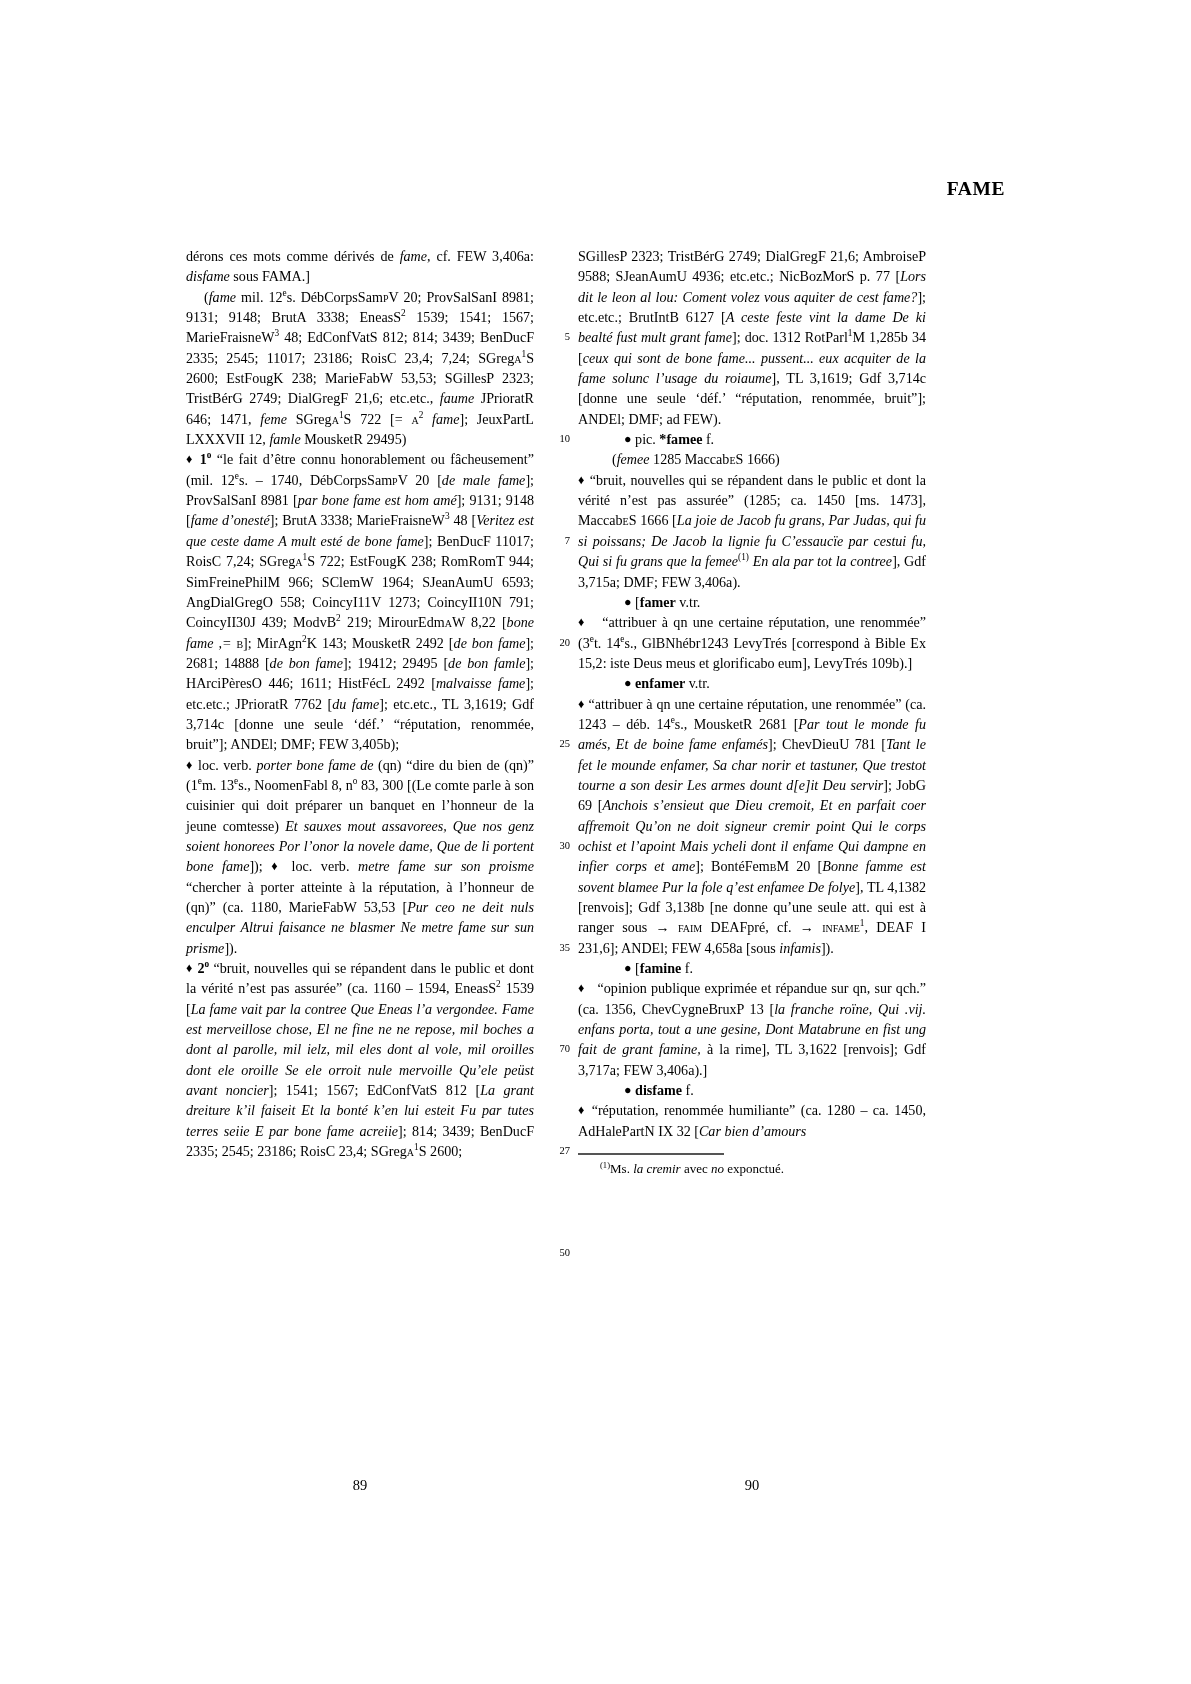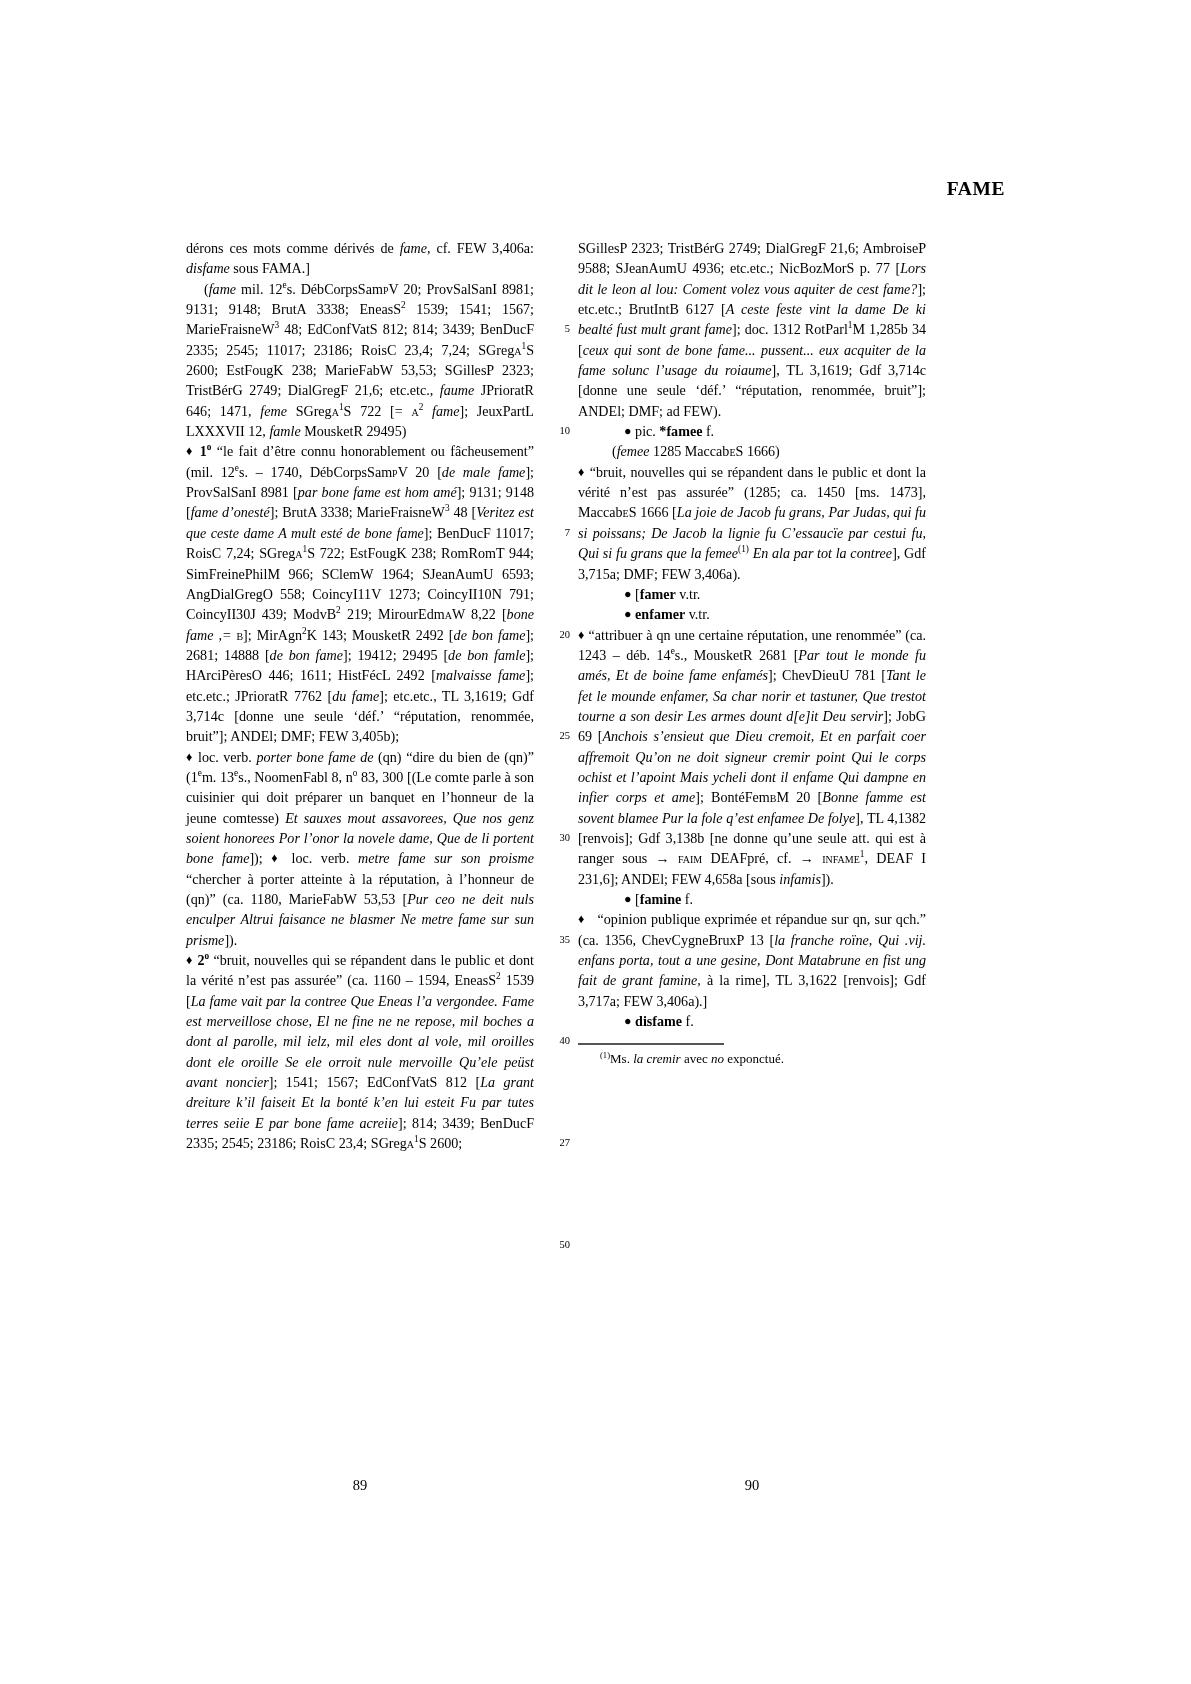--- a/index.html
+++ b/index.html
@@ -27,21 +27,21 @@
     top: 178px;
     width: 1005px;
     text-align: right;
     font-size: 19.5px;
     font-weight: bold;
     letter-spacing: 0.6px;
   }
   .columns {
     position: absolute;
     left: 186px;
-    top: 238px;
+    top: 246px;
     width: 820px;
     display: flex;
     flex-direction: row;
     gap: 44px;
   }
   .col {
     position: relative;
     width: 348px;
     font-size: 14.1px;
     line-height: 20.35px;
@@ -164,21 +164,21 @@
         <div>30</div>
         <div class="blank">.</div>
           <div class="blank">.</div>
           <div class="blank">.</div>
           <div class="blank">.</div>
         <div>35</div>
         <div class="blank">.</div>
           <div class="blank">.</div>
           <div class="blank">.</div>
           <div class="blank">.</div>
-        <div>40</div>
+        <div>70</div>
         <div class="blank">.</div>
           <div class="blank">.</div>
           <div class="blank">.</div>
           <div class="blank">.</div>
         <div>27</div>
         <div class="blank">.</div>
           <div class="blank">.</div>
           <div class="blank">.</div>
           <div class="blank">.</div>
         <div>50</div>
@@ -197,20 +197,23 @@
       </p>
 
       <p class="hang">
         <span class="lozenge">♦</span> “bruit, nouvelles qui se répandent dans le public et dont la vérité n’est pas assurée” (1285; ca. 1450 [ms. 1473], Maccab<span class="sc">e</span>S 1666 [<span class="it">La joie de Jacob fu grans, Par Judas, qui fu si poissans; De Jacob la lignie fu C’essaucïe par cestui fu, Qui si fu grans que la femee</span><sup>(1)</sup> <span class="it">En ala par tot la contree</span>], Gdf 3,715a; DMF; FEW 3,406a).
       </p>
 
       <p class="sub-entry">
         <span class="bullet">●</span> [<span class="bd">famer</span> v.tr.
       </p>
 
+      <p class="hang">
+        <span class="lozenge">♦</span>&nbsp;&nbsp; “attribuer à qn une certaine réputation, une renommée” (3<sup>e</sup>t. 14<sup>e</sup>s., GlBNhébr1243 LevyTrés [correspond à Bible Ex 15,2: iste Deus meus et glorificabo eum], LevyTrés 109b).]
+      </p>
 
       <p class="sub-entry">
         <span class="bullet">●</span> <span class="bd">enfamer</span> v.tr.
       </p>
 
       <p class="hang">
         <span class="lozenge">♦</span> “attribuer à qn une certaine réputation, une renommée” (ca. 1243 – déb. 14<sup>e</sup>s., MousketR 2681 [<span class="it">Par tout le monde fu amés, Et de boine fame enfamés</span>]; ChevDieuU 781 [<span class="it">Tant le fet le mounde enfamer, Sa char norir et tastuner, Que trestot tourne a son desir Les armes dount d[e]it Deu servir</span>]; JobG 69 [<span class="it">Anchois s’ensieut que Dieu cremoit, Et en parfait coer affremoit Qu’on ne doit signeur cremir point Qui le corps ochist et l’apoint Mais ycheli dont il enfame Qui dampne en infier corps et ame</span>]; BontéFem<span class="sc">b</span>M 20 [<span class="it">Bonne famme est sovent blamee Pur la fole q’est enfamee De folye</span>], TL 4,1382 [renvois]; Gdf 3,138b [ne donne qu’une seule att. qui est à ranger sous → <span class="sc">faim</span> DEAFpré, cf. → <span class="sc">infame</span><sup>1</sup>, DEAF I 231,6]; ANDEl; FEW 4,658a [sous <span class="it">infamis</span>]).
       </p>
 
       <p class="sub-entry">
@@ -218,20 +221,23 @@
       </p>
 
       <p class="hang">
         <span class="lozenge">♦</span>&nbsp;&nbsp; “opinion publique exprimée et répandue sur qn, sur qch.” (ca. 1356, ChevCygneBruxP 13 [<span class="it">la franche roïne, Qui .vij. enfans porta, tout a une gesine, Dont Matabrune en fist ung fait de grant famine,</span> à la rime], TL 3,1622 [renvois]; Gdf 3,717a; FEW 3,406a).]
       </p>
 
       <p class="sub-entry">
         <span class="bullet">●</span> <span class="bd">disfame</span> f.
       </p>
 
+      <p class="hang">
+        <span class="lozenge">♦</span> “réputation, renommée humiliante” (ca. 1280 – ca. 1450, AdHalePartN IX 32 [<span class="it">Car bien d’amours</span>
+      </p>
 
       <div class="footnote-rule"></div>
 
       <p class="footnote">
         <sup>(1)</sup>Ms. <span class="it">la cremir</span> avec <span class="it">no</span> exponctué.
       </p>
     </div>
   </div>
 
   <div class="folio left">89</div>

